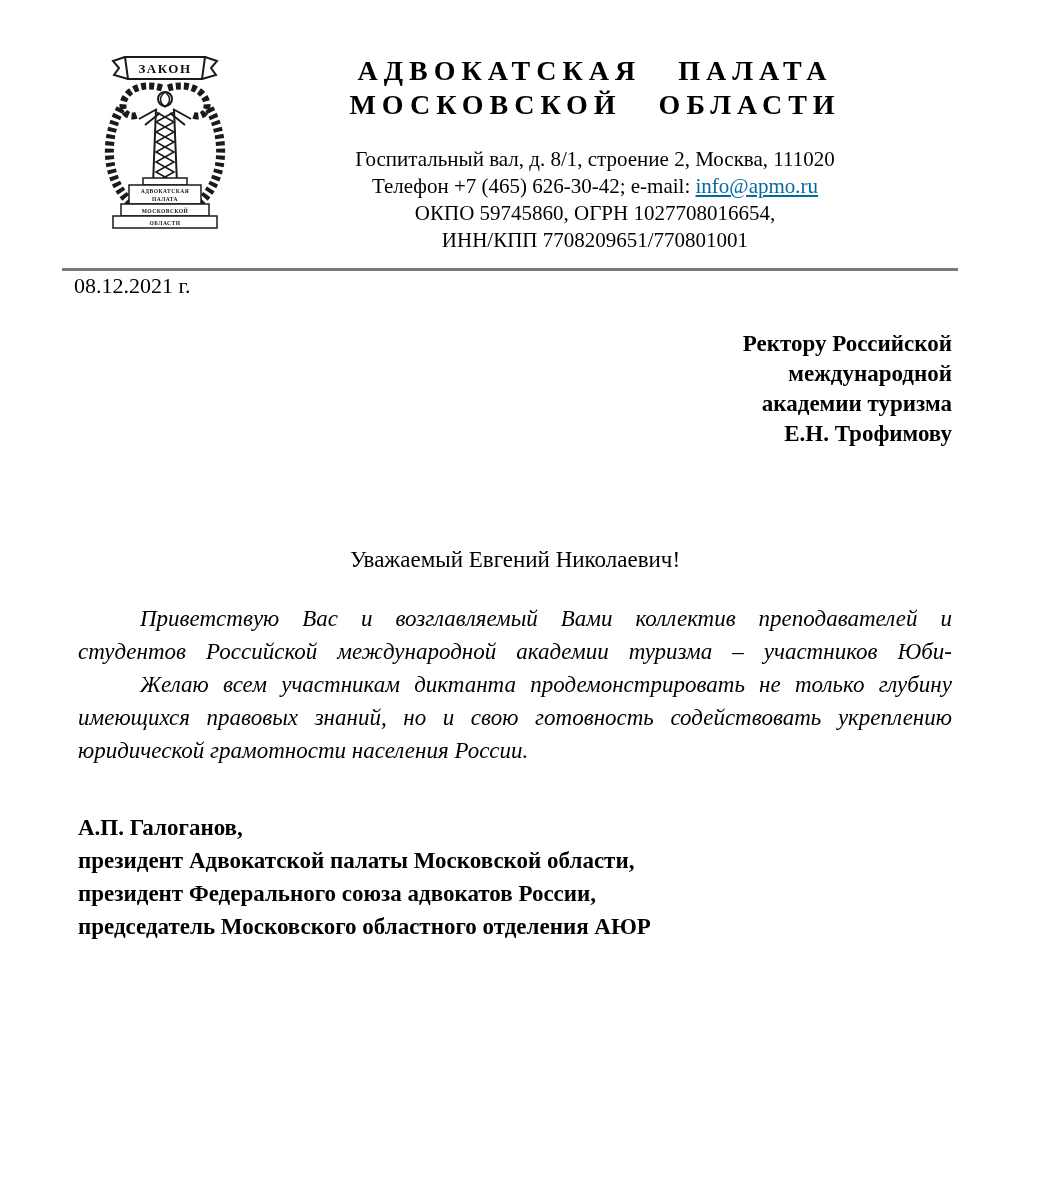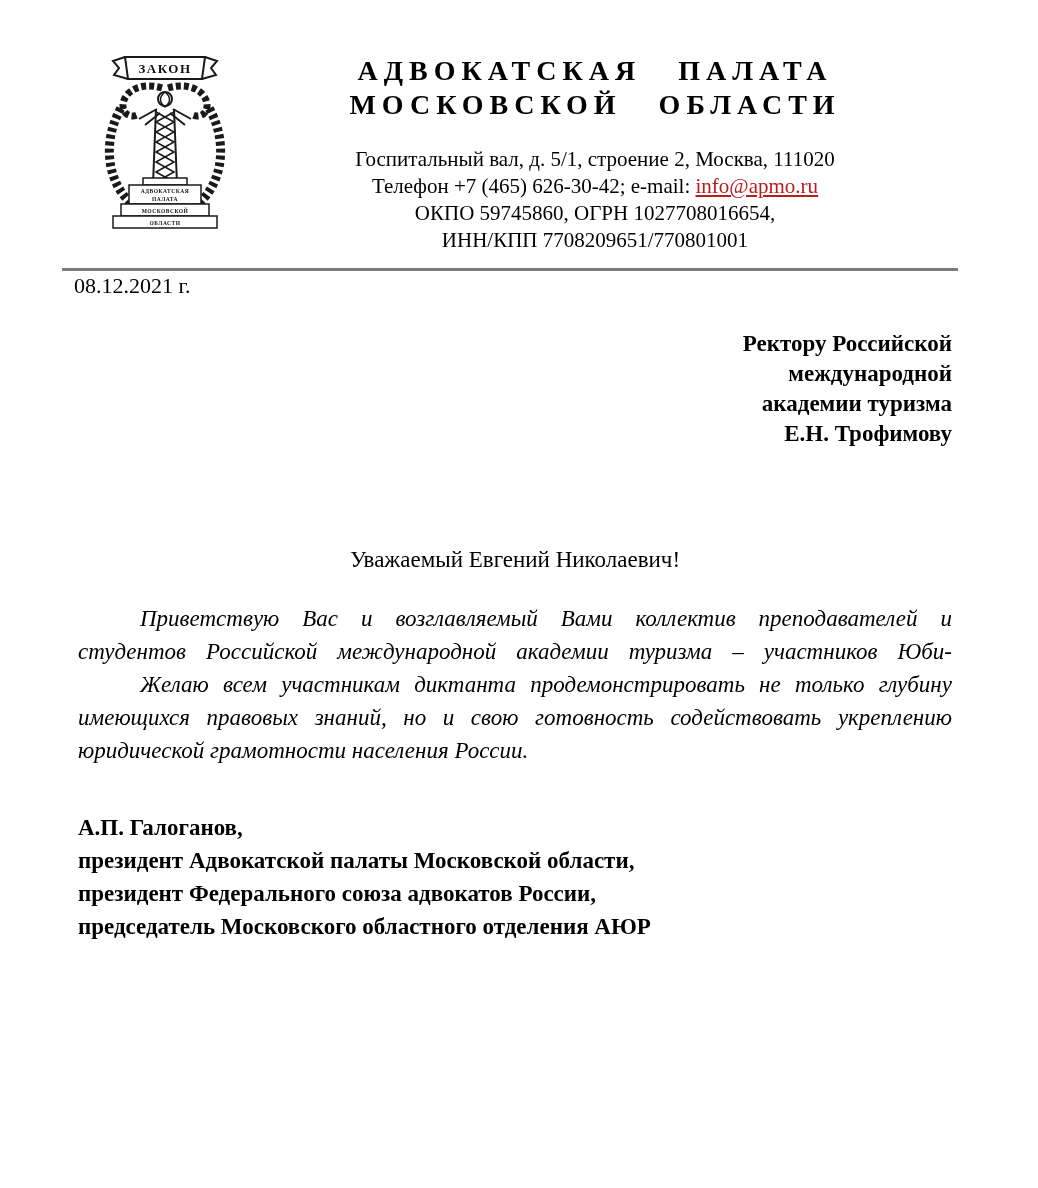--- a/index.html
+++ b/index.html
@@ -32,21 +32,21 @@
     word-spacing: 24px;
     line-height: 34px;
     white-space: nowrap;
   }
   .org-address {
     margin-top: 24px;
     font-size: 21px;
     line-height: 27px;
   }
   .org-address a {
-    color: #b91c1c;
+    color: #0369a1;
     text-decoration: underline;
   }
   .divider {
     position: absolute;
     left: 62px; top: 268px;
     width: 896px; height: 3px;
     background: #7b7b7b;
   }
   .date-line {
     position: absolute;
@@ -139,21 +139,21 @@
       <text x="80" y="160.5" text-anchor="middle" font-size="5.5" font-weight="bold" letter-spacing="0.5">МОСКОВСКОЙ</text>
       <rect x="28" y="164" width="104" height="12" fill="#ffffff" stroke="#1a1a1a" stroke-width="1.5"></rect>
       <text x="80" y="172.5" text-anchor="middle" font-size="5.5" font-weight="bold" letter-spacing="0.5">ОБЛАСТИ</text>
     </svg>
   </div>
 
   <div class="org-block">
     <div class="org-title">АДВОКАТСКАЯ ПАЛАТА</div>
     <div class="org-title">МОСКОВСКОЙ ОБЛАСТИ</div>
     <div class="org-address">
-      <div>Госпитальный вал, д. 5/1, строение 2, Москва, 111020</div>
+      <div>Госпитальный вал, д. 8/1, строение 2, Москва, 111020</div>
       <div><span>Телефон +7 (465) 626-30-42; e-mail: </span><a href="#">info@apmo.ru</a></div>
       <div>ОКПО 59745860, ОГРН 1027708016654,</div>
       <div>ИНН/КПП 7708209651/770801001</div>
     </div>
   </div>
 
   <div class="divider"></div>
 
   <div class="date-line">08.12.2021 г.</div>
 

